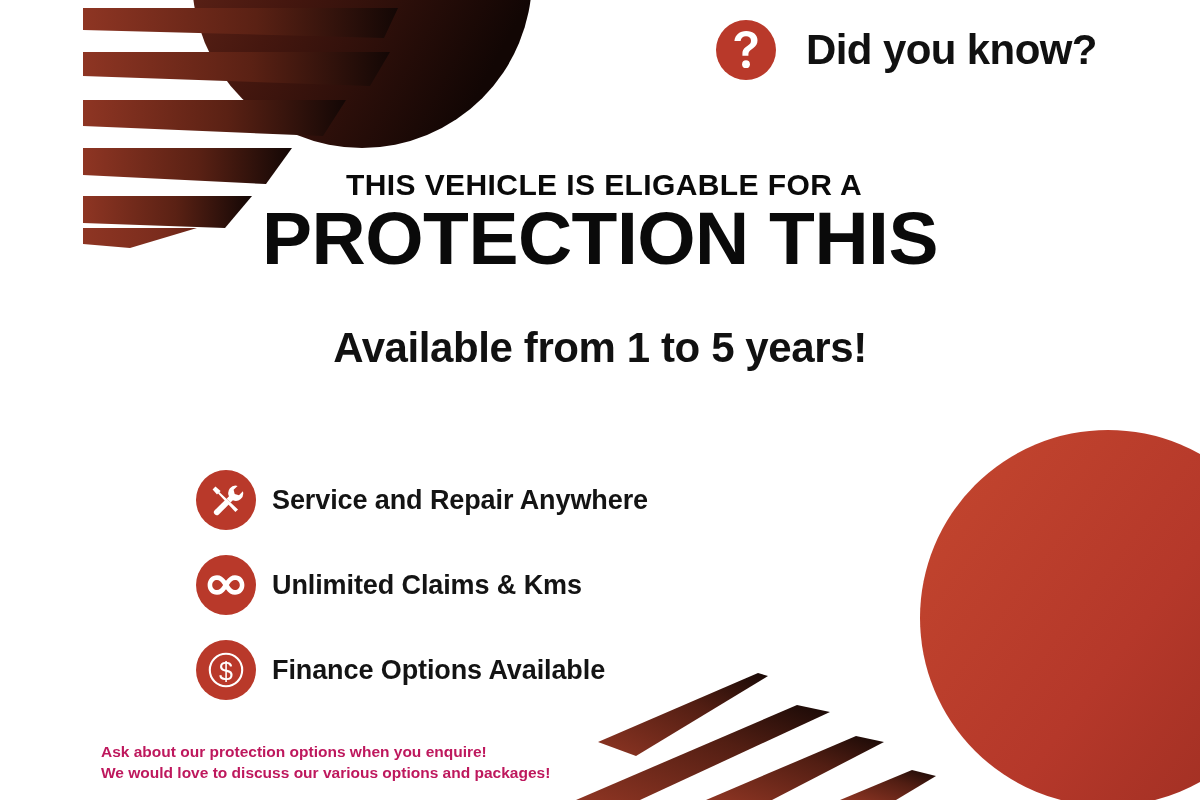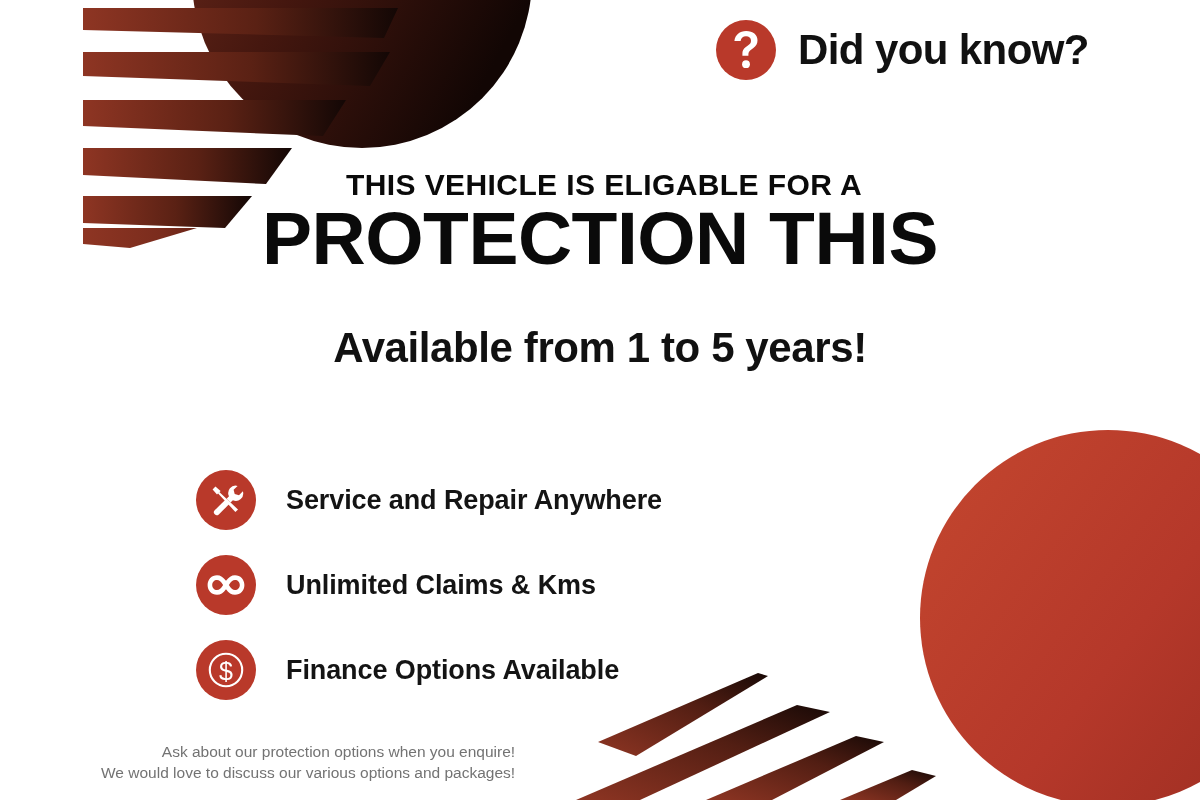--- a/index.html
+++ b/index.html
@@ -24,21 +24,21 @@
     pointer-events: none;
   }
 
   
   .didyouknow {
     position: absolute;
     left: 716px;
     top: 20px;
     display: flex;
     align-items: center;
-    gap: 22px;
+    gap: 30px;
   }
   .badge-q {
     width: 60px;
     height: 60px;
     border-radius: 50%;
     background: #B9392A;
     display: flex;
     align-items: center;
     justify-content: center;
     flex: 0 0 auto;
@@ -95,21 +95,21 @@
     position: absolute;
     left: 196px;
     top: 470px;
     display: flex;
     flex-direction: column;
     gap: 25px;
   }
   .feature-row {
     display: flex;
     align-items: center;
-    gap: 30px;
+    gap: 16px;
     height: 60px;
   }
   .feature-icon {
     width: 60px;
     height: 60px;
     border-radius: 50%;
     background: #B9392A;
     display: flex;
     align-items: center;
     justify-content: center;
@@ -126,25 +126,24 @@
 
   
   .footer {
     position: absolute;
     left: 101px;
     top: 742px;
     z-index: 5;
   }
   .footer-line {
     font-size: 15.5px;
-    font-weight: 400;
-    color: #737373;
+    font-weight: 700;
+    color: #be185d;
     line-height: 1.33;
     white-space: nowrap;
-    text-align: right;
   }
 </style>
 </head>
 <body>
 
 <div id="poster">
 
   <svg class="art-layer" width="1200" height="800" viewBox="0 0 1200 800" aria-hidden="true">
     <defs>
       <linearGradient id="gradCircleDark" x1="0" y1="0" x2="1" y2="0.55">

